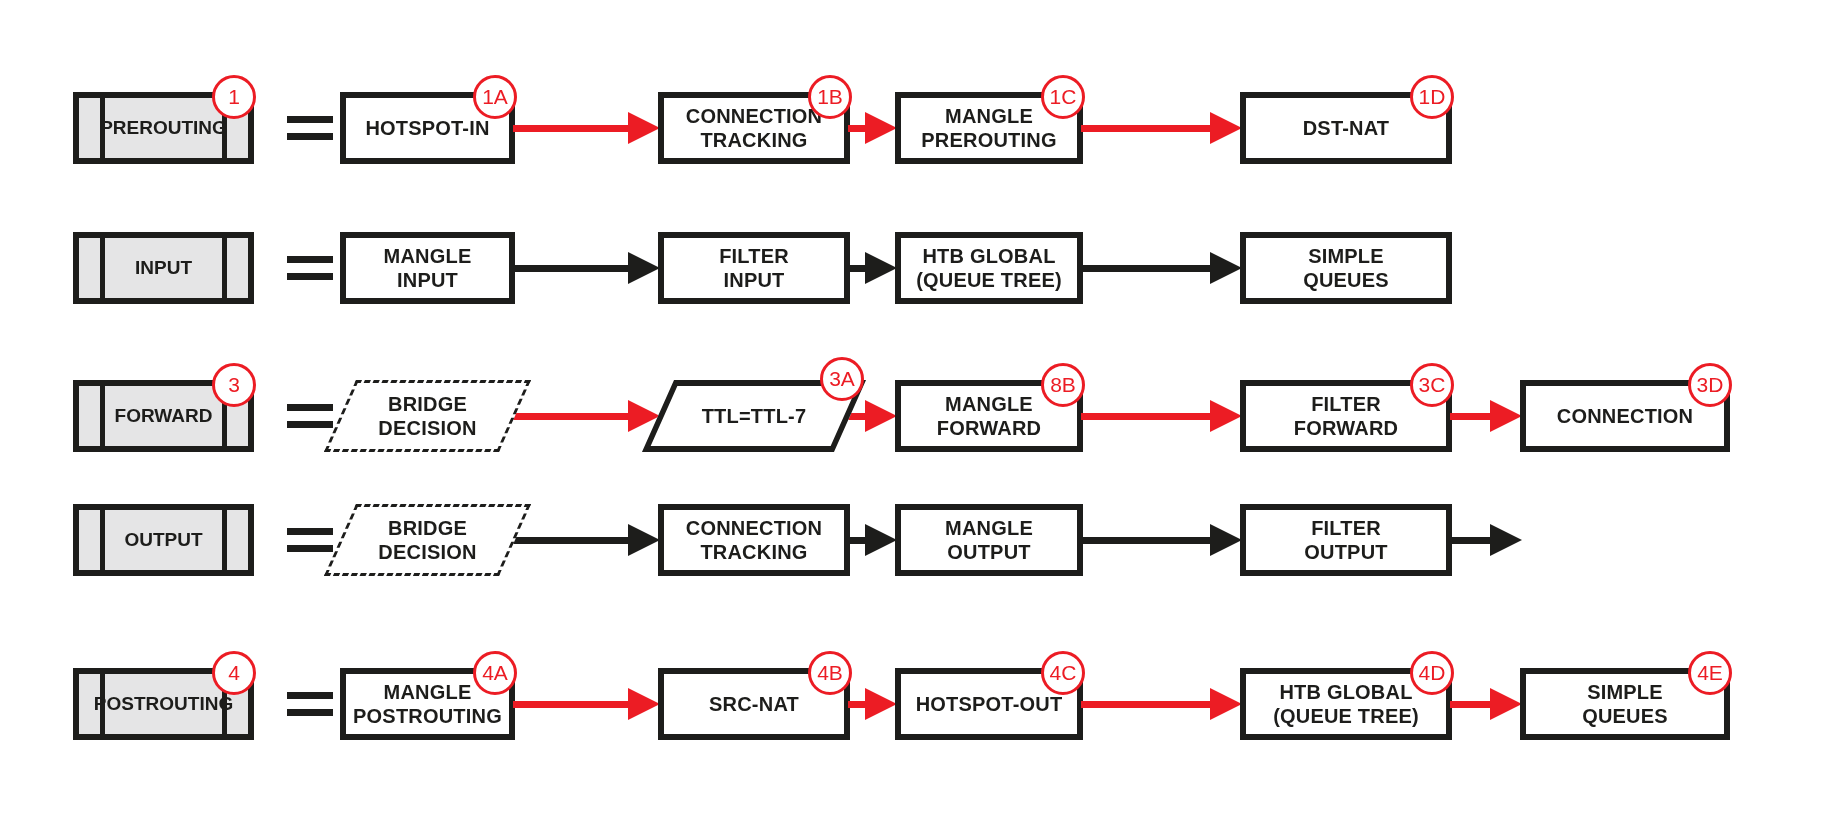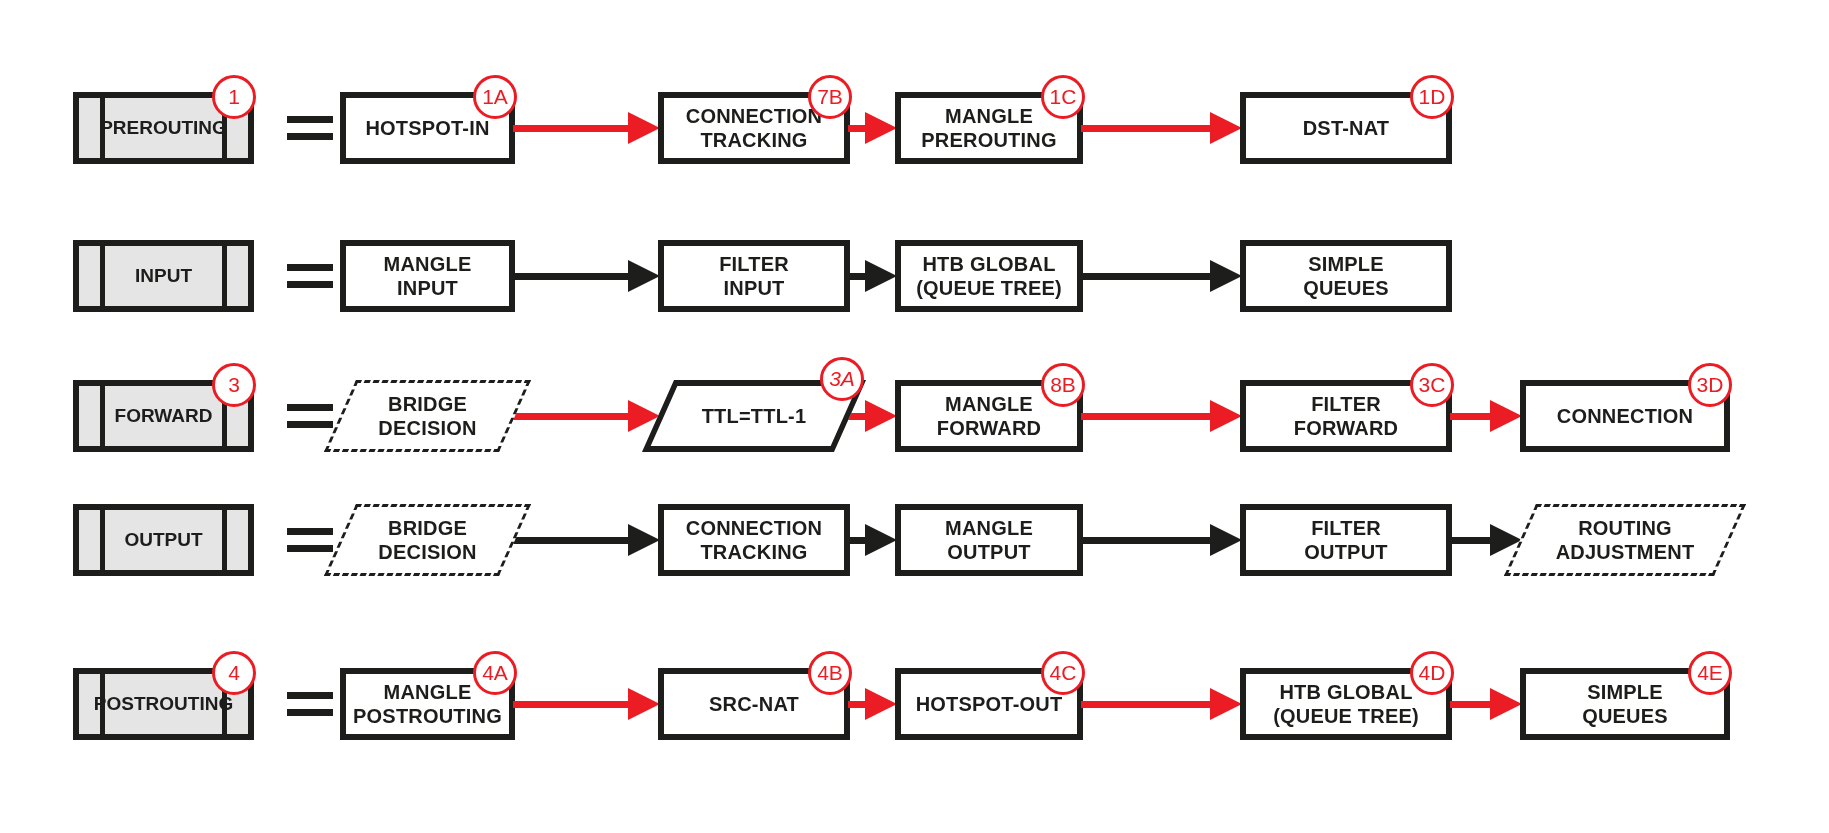--- a/index.html
+++ b/index.html
@@ -1,21 +1,21 @@
 <!DOCTYPE html>
 <html style="--red: #EC1C24; --ink: #1D1D1B; --chainFill: #E5E5E6;"><head>
 <meta charset="utf-8">
 <style>
   html,body{margin:0;padding:0;background:#ffffff;}
   .canvas{
     position:relative;width:1829px;height:833px;background:#fff;
     font-family:"Liberation Sans",sans-serif;overflow:hidden;
   }
   .row{position:absolute;left:0;width:100%;height:72px;}
-  .r1{top:92px;}.r2{top:240px;}.r3{top:380px;}.r4{top:504px;}.r5{top:668px;}
+  .r1{top:92px;}.r2{top:232px;}.r3{top:380px;}.r4{top:504px;}.r5{top:668px;}
 
   .node{
     position:absolute;height:72px;box-sizing:border-box;
     display:flex;align-items:center;justify-content:center;text-align:center;
   }
   .rect{border:6px solid var(--ink);background:#fff;}
   .chain{left:73px;width:181px;border:6px solid var(--ink);background:var(--chainFill);}
   .chain .bar{position:absolute;top:0;bottom:0;width:5px;background:var(--ink);}
   .bar.l{left:21px;}
   .bar.r{right:21px;}
@@ -25,21 +25,21 @@
     white-space:pre-line;letter-spacing:.2px;position:relative;z-index:2;
   }
   .chain .label{font-size:19px;letter-spacing:0;}
 
   .badge{
     position:absolute;top:-23px;right:-8px;width:44px;height:44px;box-sizing:border-box;
     border:3px solid var(--red);border-radius:50%;background:#fff;color:var(--red);
     font-size:21px;font-weight:400;display:flex;align-items:center;justify-content:center;
     z-index:3;
   }
-  .para .badge{right:-14px;font-style:italic;}
+  .para .badge{right:-14px;}
 
   .para{background:transparent;border:none;}
   .para .shape{position:absolute;top:0;left:0;right:0;bottom:0;transform:skewX(-24deg);
     border:6px solid var(--ink);background:#fff;box-sizing:border-box;z-index:1;}
   .para .shape.dotted{border:3px dashed var(--ink);}
 
   .equals{
     position:absolute;left:287px;width:46px;top:50%;transform:translateY(-50%);
     display:flex;flex-direction:column;gap:10px;
   }
@@ -85,21 +85,21 @@
       <span class="label">HOTSPOT-IN</span>
       <span class="badge">1A</span>
     </div>
     <div class="arrow a1">
         <span class="shaft"></span>
         <span class="head"></span>
       </div>
     <div class="node rect c2">
       <span class="label">CONNECTION
 TRACKING</span>
-      <span class="badge">7B</span>
+      <span class="badge">1B</span>
     </div>
     <div class="arrow a2">
         <span class="shaft"></span>
         <span class="head"></span>
       </div>
     <div class="node rect c3">
       <span class="label">MANGLE
 PREROUTING</span>
       <span class="badge">1C</span>
     </div>
@@ -168,21 +168,21 @@
       <span class="shape dotted"></span>
       <span class="label">BRIDGE
 DECISION</span>
     </div>
     <div class="arrow a1">
         <span class="shaft"></span>
         <span class="head"></span>
       </div>
     <div class="node para c2">
       <span class="shape"></span>
-      <span class="label">TTL=TTL-1</span>
+      <span class="label">TTL=TTL-7</span>
       <span class="badge">3A</span>
     </div>
     <div class="arrow a2">
         <span class="shaft"></span>
         <span class="head"></span>
       </div>
     <div class="node rect c3">
       <span class="label">MANGLE
 FORWARD</span>
       <span class="badge">8B</span>
@@ -242,25 +242,20 @@
         <span class="head"></span>
       </div>
     <div class="node rect c4">
       <span class="label">FILTER
 OUTPUT</span>
     </div>
     <div class="arrow a4">
         <span class="shaft"></span>
         <span class="head"></span>
       </div>
-    <div class="node para c5">
-      <span class="shape dotted"></span>
-      <span class="label">ROUTING
-ADJUSTMENT</span>
-    </div>
   </div>
 
   <div class="row r5 flow-red">
     <div class="node chain">
       <span class="bar l"></span>
       <span class="bar r"></span>
       <span class="label">POSTROUTING</span>
       <span class="badge">4</span>
     </div>
     <div class="equals">

